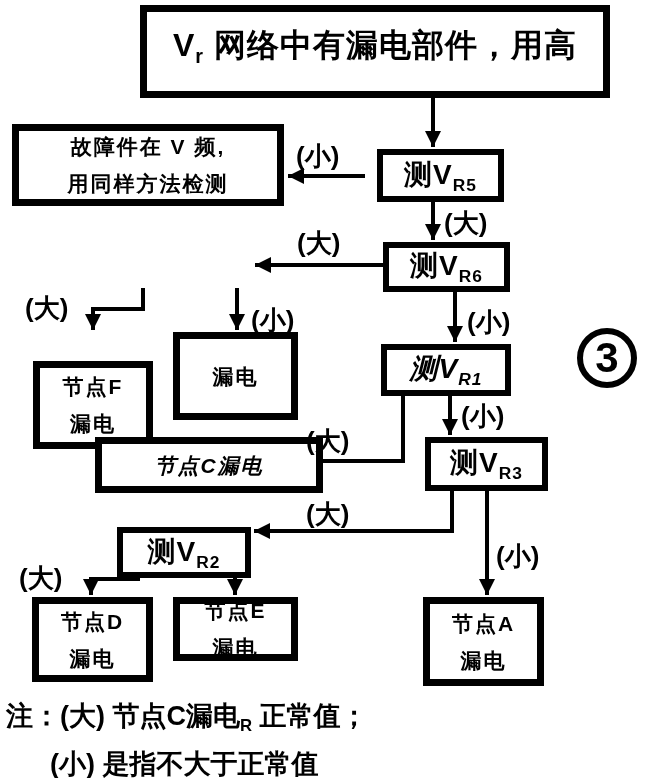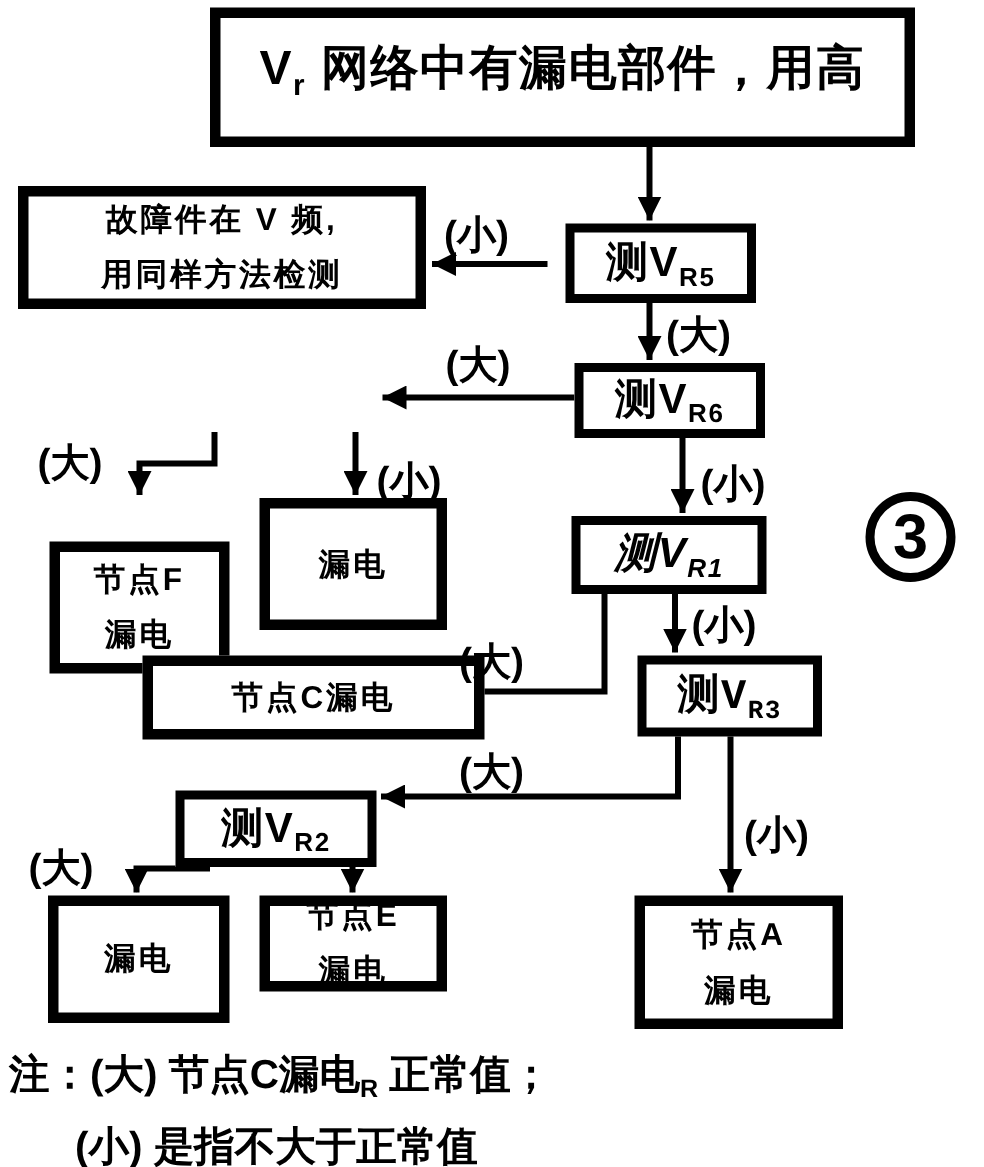--- a/index.html
+++ b/index.html
@@ -71,51 +71,52 @@
 
   <div class="box" style="left:383px; top:242px; width:127px; height:50px;">
     <span class="vr-label"><span>测V</span><sub>R6</sub></span>
   </div>
 
 
   <div class="box" style="left:381px; top:344px; width:130px; height:52px;font-style:italic;">
     <span class="vr-label"><span>测V</span><sub>R1</sub></span>
   </div>
 
-  <div class="box" style="left:425px; top:437px; width:123px; height:54px;font-family:Liberation Mono, monospace;">
+  <div class="box" style="left:425px; top:437px; width:123px; height:54px;">
     <span class="vr-label"><span>测V</span><sub>R3</sub></span>
   </div>
 
   <div class="box" style="left:117px; top:507px; width:134px; height:51px;margin-top:20px;">
     <span class="vr-label"><span>测V</span><sub>R2</sub></span>
   </div>
 
   <div class="box b7 two-line" style="left:33px; top:332px; width:120px; height:88px;margin-top:29px;">
     <div>节点F</div>
     <div>漏电</div>
   </div>
 
   <div class="box b7 two-line" style="left:173px; top:332px; width:125px; height:88px;">
     <div>漏电</div>
   </div>
 
-  <div class="box b7 two-line" style="left:95px; top:437px; width:228px; height:56px;">
+  <div class="box b7 two-line" style="left:95px; top:437px; width:228px; height:56px;font-style:italic;">
     <div>节点C漏电</div>
   </div>
 
   <div class="box b7 two-line" style="left:32px; top:597px; width:121px; height:85px;">
+    <div>节点D</div>
     <div>漏电</div>
   </div>
 
   <div class="box b7 two-line" style="left:173px; top:597px; width:125px; height:64px;">
     <div>节点E</div>
     <div>漏电</div>
   </div>
 
-  <div class="box b7 two-line" style="left:423px; top:597px; width:139px; height:89px;">
+  <div class="box b7 two-line" style="left:423px; top:597px; width:121px; height:89px;">
     <div>节点A</div>
     <div>漏电</div>
   </div>
 
   <span class="edge-label" style="left:296px; top:139px;">(小)</span>
   <span class="edge-label" style="left:444px; top:206px;">(大)</span>
   <span class="edge-label" style="left:297px; top:226px;">(大)</span>
   <span class="edge-label" style="left:25px; top:291px;">(大)</span>
   <span class="edge-label" style="left:251px; top:303px;">(小)</span>
   <span class="edge-label" style="left:467px; top:305px;">(小)</span>

